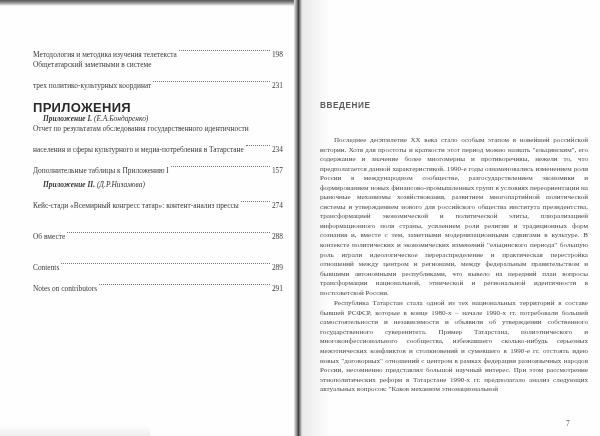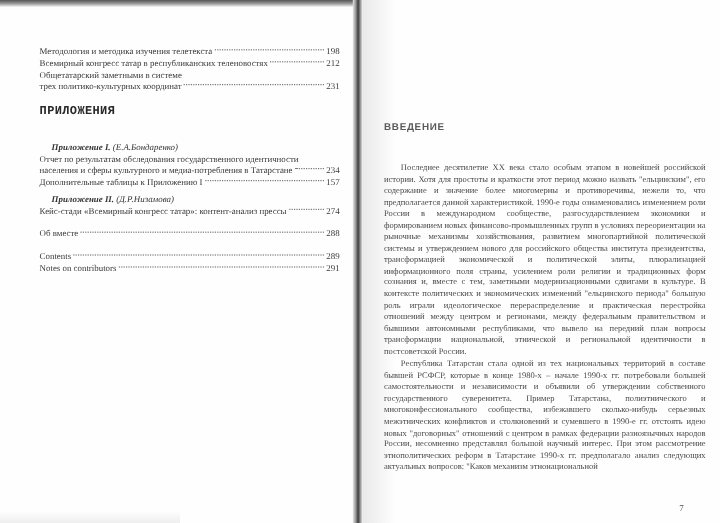--- a/index.html
+++ b/index.html
@@ -36,34 +36,34 @@
       position: absolute; left: 0; bottom: 0; width: 150px; height: 10px;
       background: linear-gradient(to top, #eeeeee, rgba(255,255,255,0));
     }
 
     
     .toc {
       position: absolute; left: 33px; top: 38px; width: 250px;
       font-family: "Liberation Serif", serif;
       font-size: 7.4px; color: #3a3a3a; line-height: 9px;
     }
-    .toc-entry { display: flex; align-items: center; margin-bottom: 1px; }
+    .toc-entry { display: flex; align-items: flex-start; margin-bottom: 1px; margin-top: 12px; }
     .toc-entry .title { white-space: nowrap; }
     .toc-entry .dots {
       flex: 1; border-bottom: 1px dotted #777; margin: 0 2px 2px 2px; min-width: 6px;
     }
     .toc-entry .page { white-space: nowrap; }
     .toc-multiline { margin-bottom: 1px; }
     .toc-multiline .first-line { white-space: nowrap; }
     .gap-s { height: 4px; }
     .gap-m { height: 9px; }
     .gap-l { height: 12px; }
     .section-heading {
-      font-family: Liberation Mono, monospace; font-weight: bold;
-      font-size: 10px; letter-spacing: 0.3px; color: #2a2a2a; margin-bottom: 20px;
+      font-family: Liberation Sans, sans-serif; font-weight: bold;
+      font-size: 13px; letter-spacing: 0.3px; color: #2a2a2a; margin-bottom: 2px;
     }
     .appendix-heading {
       font-style: italic; font-weight: bold; margin-left: 10px; margin-bottom: 1px; color: #333;
     }
     .appendix-heading .author { font-weight: normal; margin-top: 20px; }
 
     
     .intro-title {
       position: absolute; left: 320px; top: 101px;
       font-family: "Liberation Sans", sans-serif; font-weight: bold;
@@ -91,25 +91,20 @@
   <div class="top-shadow"></div>
   <div class="gutter"></div>
   <div class="right-shade"></div>
   <div class="bottom-shade"></div>
 
   <div class="toc">
     <div class="toc-entry">
       <span class="title">Методология и методика изучения телетекста</span>
       <span class="dots"></span>
       <span class="page">198</span>
-    </div>
-    <div class="toc-entry">
-      <span class="title">Всемирный конгресс татар в республиканских теленовостях</span>
-      <span class="dots"></span>
-      <span class="page">212</span>
     </div>
     <div class="toc-multiline">
       <div class="first-line">Общетатарский заметными в системе</div>
       <div class="toc-entry">
         <span class="title">трех политико-культурных координат</span>
         <span class="dots"></span>
         <span class="page">231</span>
       </div>
     </div>
 

